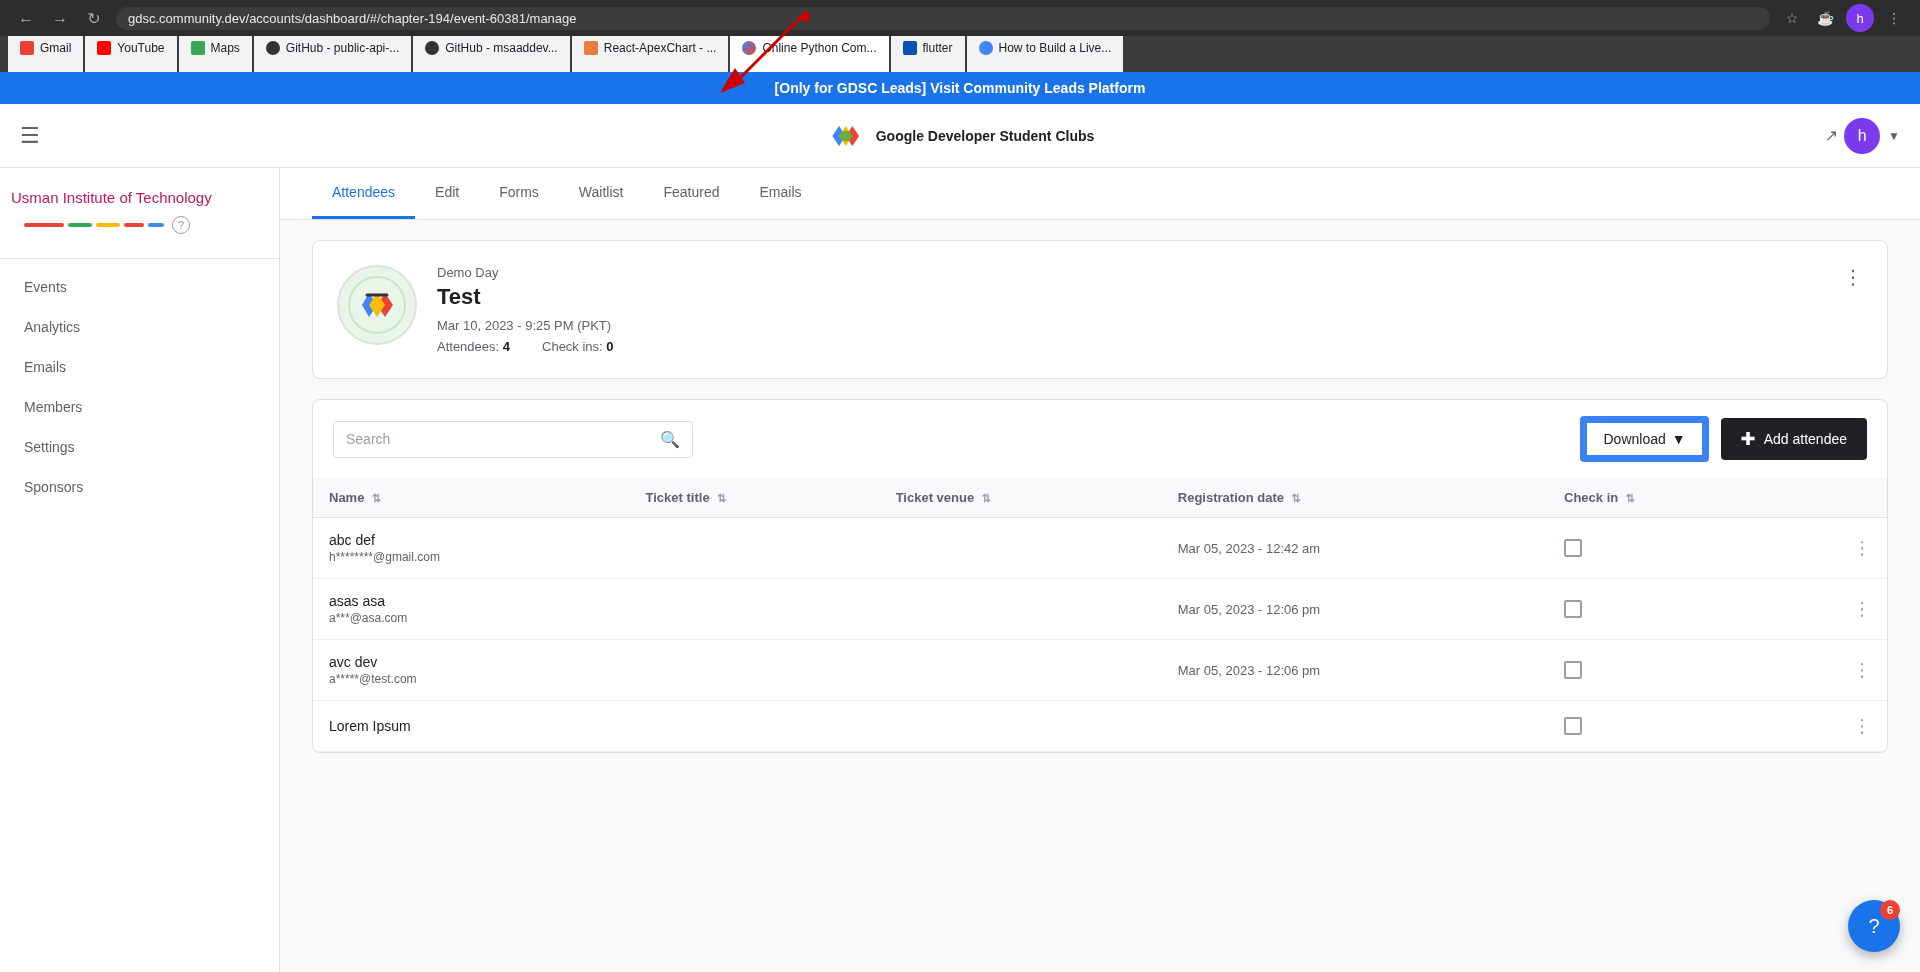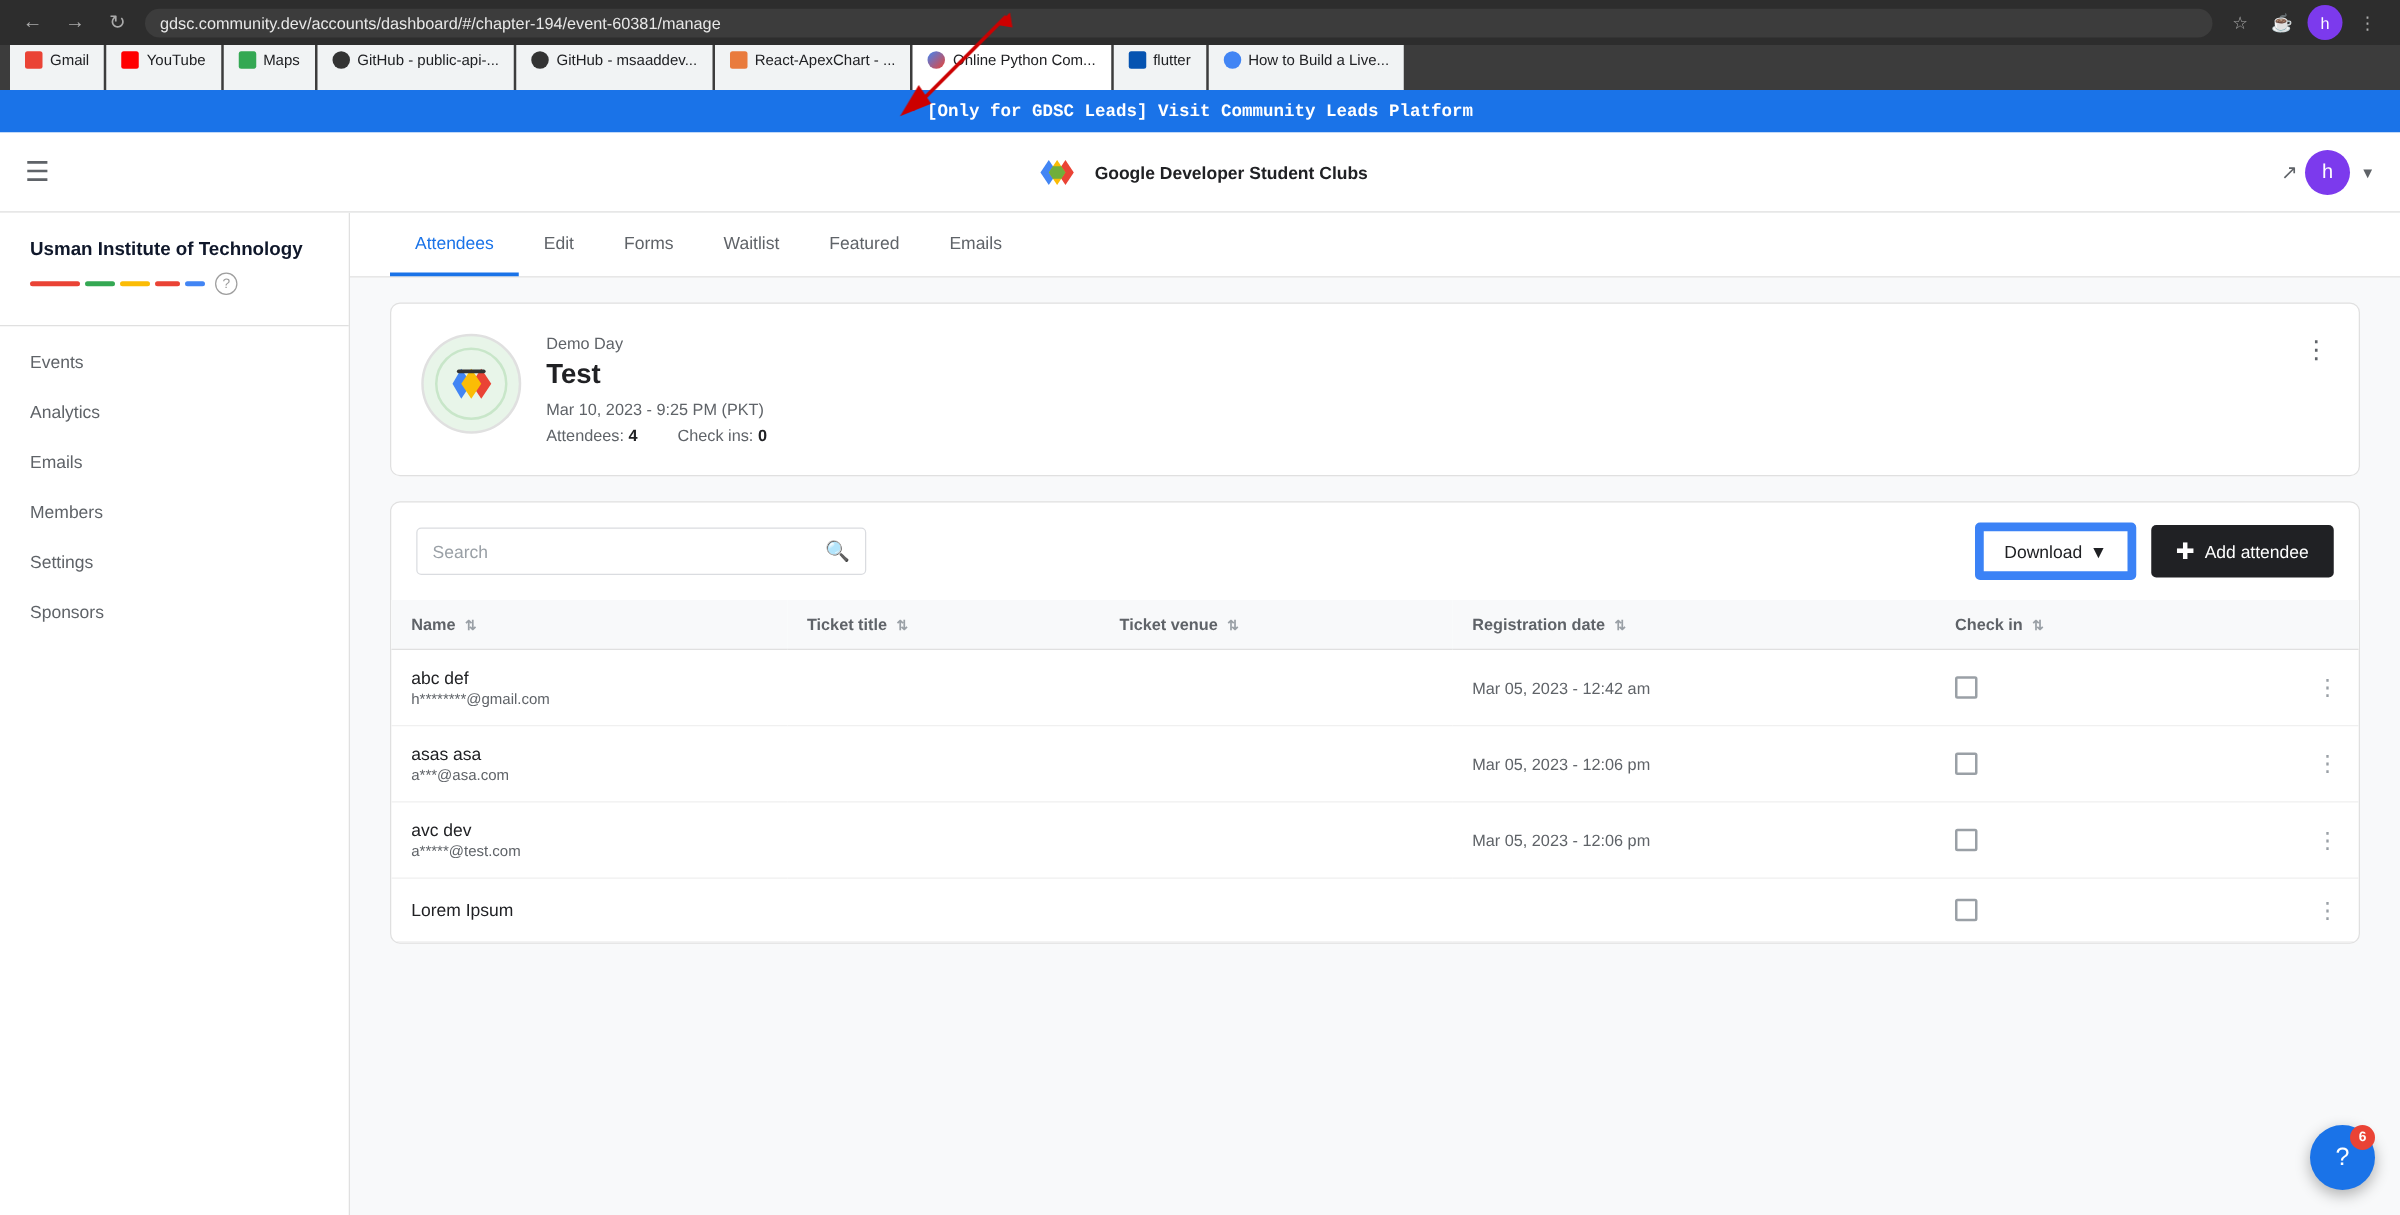--- a/index.html
+++ b/index.html
@@ -23,35 +23,35 @@
     .tab-favicon.maps { background: #34A853; }
     .tab-favicon.github { background: #333; border-radius: 50%; }
     .tab-favicon.github2 { background: #333; border-radius: 50%; }
     .tab-favicon.apex { background: #E97B3D; }
     .tab-favicon.flutter { background: #0553B1; }
     .tab-favicon.how { background: #4285F4; border-radius: 50%; }
     .tab-favicon.gdsc-active { background: linear-gradient(135deg, #4285F4, #EA4335); border-radius: 50%; }
 
     
     .banner { background: #1a73e8; color: white; text-align: center; padding: 8px; font-size: 14px; font-weight: 500; }
-    .banner span { font-weight: 600; font-family: Liberation Mono, monospace; }
+    .banner span { font-weight: 600; }
 
     
     .app { display: flex; flex-direction: column; height: calc(972px - 72px); }
     .app-header { background: white; border-bottom: 1px solid #e0e0e0; display: flex; align-items: center; padding: 0 20px; height: 64px; position: relative; }
     .hamburger { font-size: 22px; color: #5f6368; cursor: pointer; margin-right: 16px; }
     .header-logo { display: flex; align-items: center; gap: 10px; position: absolute; left: 50%; transform: translateX(-50%); font-weight: bold; }
     .gdsc-logo-svg { width: 40px; height: 28px; }
     .header-avatar { width: 36px; height: 36px; border-radius: 50%; background: #7c3aed; color: white; display: flex; align-items: center; justify-content: center; font-size: 16px; font-weight: 500; margin-left: auto; cursor: pointer; }
     .header-avatar-arrow { color: #5f6368; font-size: 12px; margin-left: 2px; cursor: pointer; }
 
     
     .main-layout { display: flex; flex: 1; overflow: hidden; }
     .sidebar { width: 280px; background: white; border-right: 1px solid #e0e0e0; padding: 20px 0; flex-shrink: 0; }
-    .org-name { font-size: 15px; font-weight: 700; color: #0f172a; padding: 0 24px 8px; line-height: 1.3; }
+    .org-name { font-size: 15px; font-weight: 400; color: #be185d; padding: 0 11px 8px; line-height: 1.3; }
     .org-bar { display: flex; align-items: center; gap: 4px; padding: 0 24px 16px; }
     .org-bar-segment { height: 4px; border-radius: 2px; }
     .help-icon { width: 18px; height: 18px; border-radius: 50%; border: 1px solid #9e9e9e; color: #9e9e9e; display: inline-flex; align-items: center; justify-content: center; font-size: 11px; margin-left: 4px; cursor: pointer; }
     .sidebar-divider { height: 1px; background: #e0e0e0; margin: 8px 0; }
     .sidebar-item { padding: 12px 24px; color: #5f6368; font-size: 14px; cursor: pointer; display: flex; align-items: center; }
 
     
     .content { flex: 1; overflow-y: auto; padding: 0; background: #f8f9fa; }
     
     

